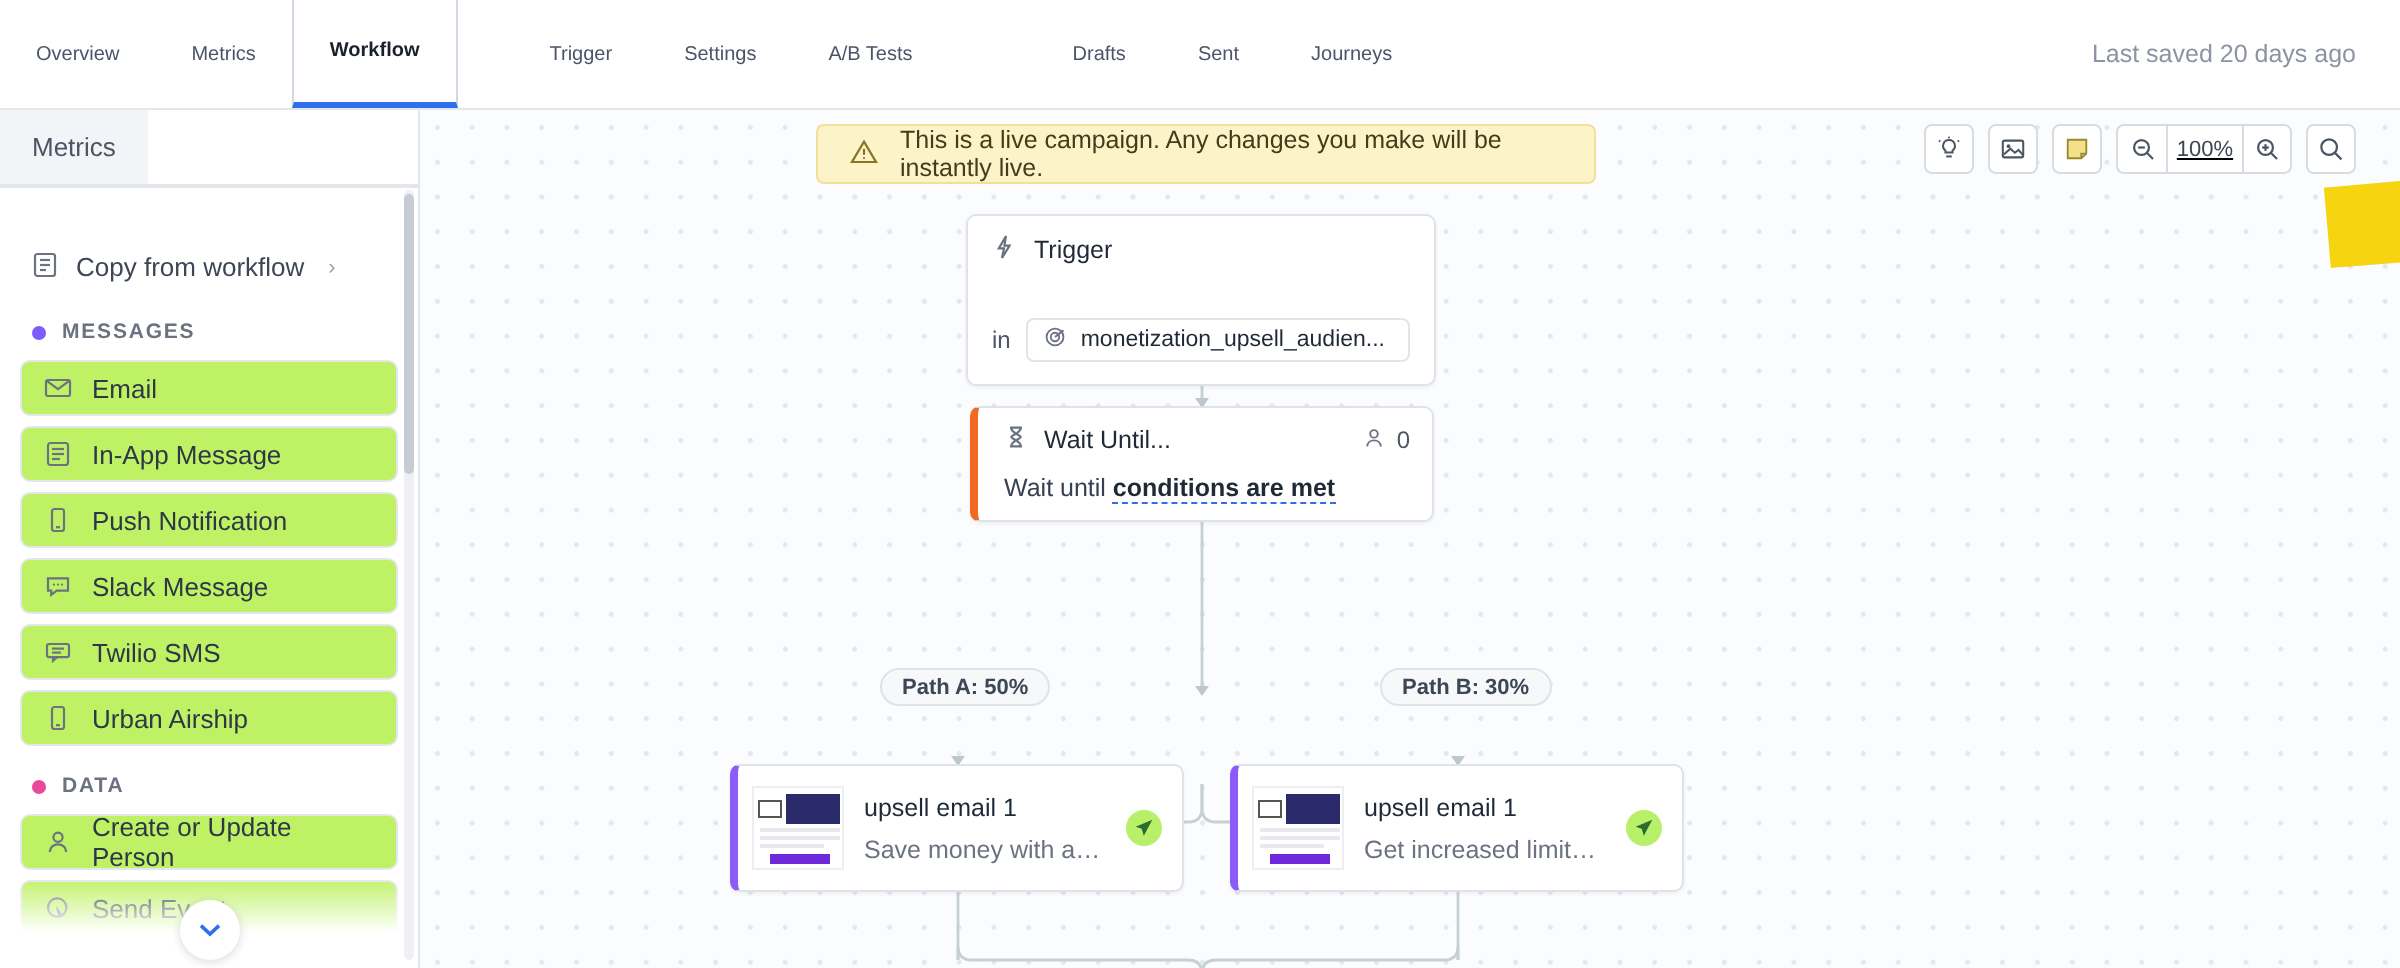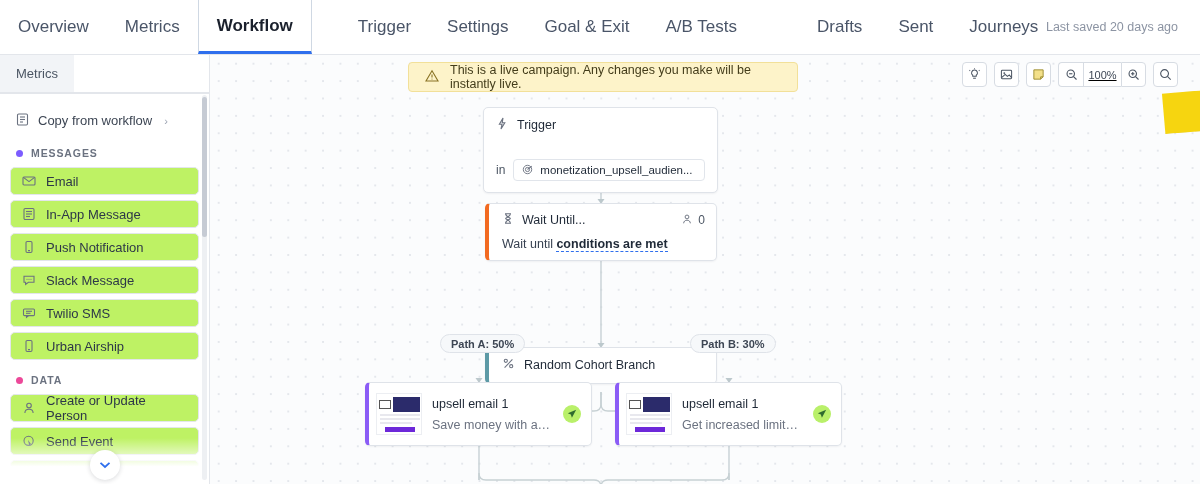--- a/index.html
+++ b/index.html
@@ -13,21 +13,21 @@
   
   .topbar {
     position: absolute; top: 0; left: 0; width: 1200px; height: 55px;
     background: #ffffff;
     border-bottom: 1px solid #e3e6eb;
     display: flex; align-items: stretch;
   }
   .tabs-group { display: flex; align-items: stretch; }
   .tab {
     display: flex; align-items: center; justify-content: center;
-    padding: 0 18px; font-size: 17px; color: #4a5568;
+    padding: 0 18px; font-size: 10px; color: #4a5568;
     cursor: pointer; position: relative; height: 54px;
     white-space: nowrap;
   }
   .tab.active {
     color: #1a202c; font-weight: bold;
     border: 1px solid #cfd8e3;
     border-bottom: 3px solid #2f6fed;
     border-top: none;
     background: #fff;
   }
@@ -59,20 +59,21 @@
   }
   .sb-tab.inactive { background: #f2f4f7; color: #4b5563; border-bottom: 1px solid #e3e6eb;}
   .sb-scroll {
     flex: 1; overflow: hidden; position: relative;
     padding: 14px 10px 0 10px;
   }
   .copy-row {
     display: flex; align-items: center; gap: 9px;
     font-size: 13px; color: #3d4654; padding: 4px 6px 0 6px; cursor: pointer;
     margin-bottom: 18px;
+    margin-top: 13px;
   }
   .copy-row .chev { color: #9aa2b1; font-size: 11px; margin-left: 3px;}
   .cat {
     display: flex; align-items: center; gap: 8px;
     font-size: 10.5px; letter-spacing: .9px; color: #6b7280;
     font-weight: bold; margin: 6px 0 8px 6px;
   }
   .dot { width: 7px; height: 7px; border-radius: 50%; display:inline-block;}
   .item {
     display: flex; align-items: center; gap: 10px;
@@ -224,23 +225,20 @@
         <span>Workflow</span>
       </div>
   </div>
   <div class="tabs-gap-a"></div>
   <div class="tabs-group">
     <div class="tab">
         <span>Trigger</span>
       </div>
     <div class="tab">
         <span>Settings</span>
-      </div>
-    <div class="tab">
-        <span>Goal &amp; Exit</span>
       </div>
     <div class="tab">
         <span>A/B Tests</span>
       </div>
   </div>
   <div class="tabs-gap-b"></div>
   <div class="tabs-group">
     <div class="tab">
         <span>Drafts</span>
       </div>
@@ -509,32 +507,20 @@
             </svg>
         </span>
         <span>0</span>
       </span>
     </div>
     <div class="wait-sub">
       <span>Wait until </span><span class="wait-link">conditions are met</span>
     </div>
   </div>
 
-  <div class="node node-branch">
-    <div class="n-row1">
-      <span>
-        <svg width="13" height="13" viewBox="0 0 14 14" fill="none" stroke="#6b7280" stroke-width="1.15">
-            <circle cx="4.1" cy="4.1" r="1.7"></circle>
-            <circle cx="9.9" cy="9.9" r="1.7"></circle>
-            <line x1="11.2" y1="2.6" x2="2.8" y2="11.4"></line>
-          </svg>
-      </span>
-      <span>Random Cohort Branch</span>
-    </div>
-  </div>
 
   <div class="pathpill pill-a">
       <span>Path A: 50%</span>
     </div>
   <div class="pathpill pill-b">
       <span>Path B: 30%</span>
     </div>
 
   <div class="emailcard card-a">
     <div class="thumb">

